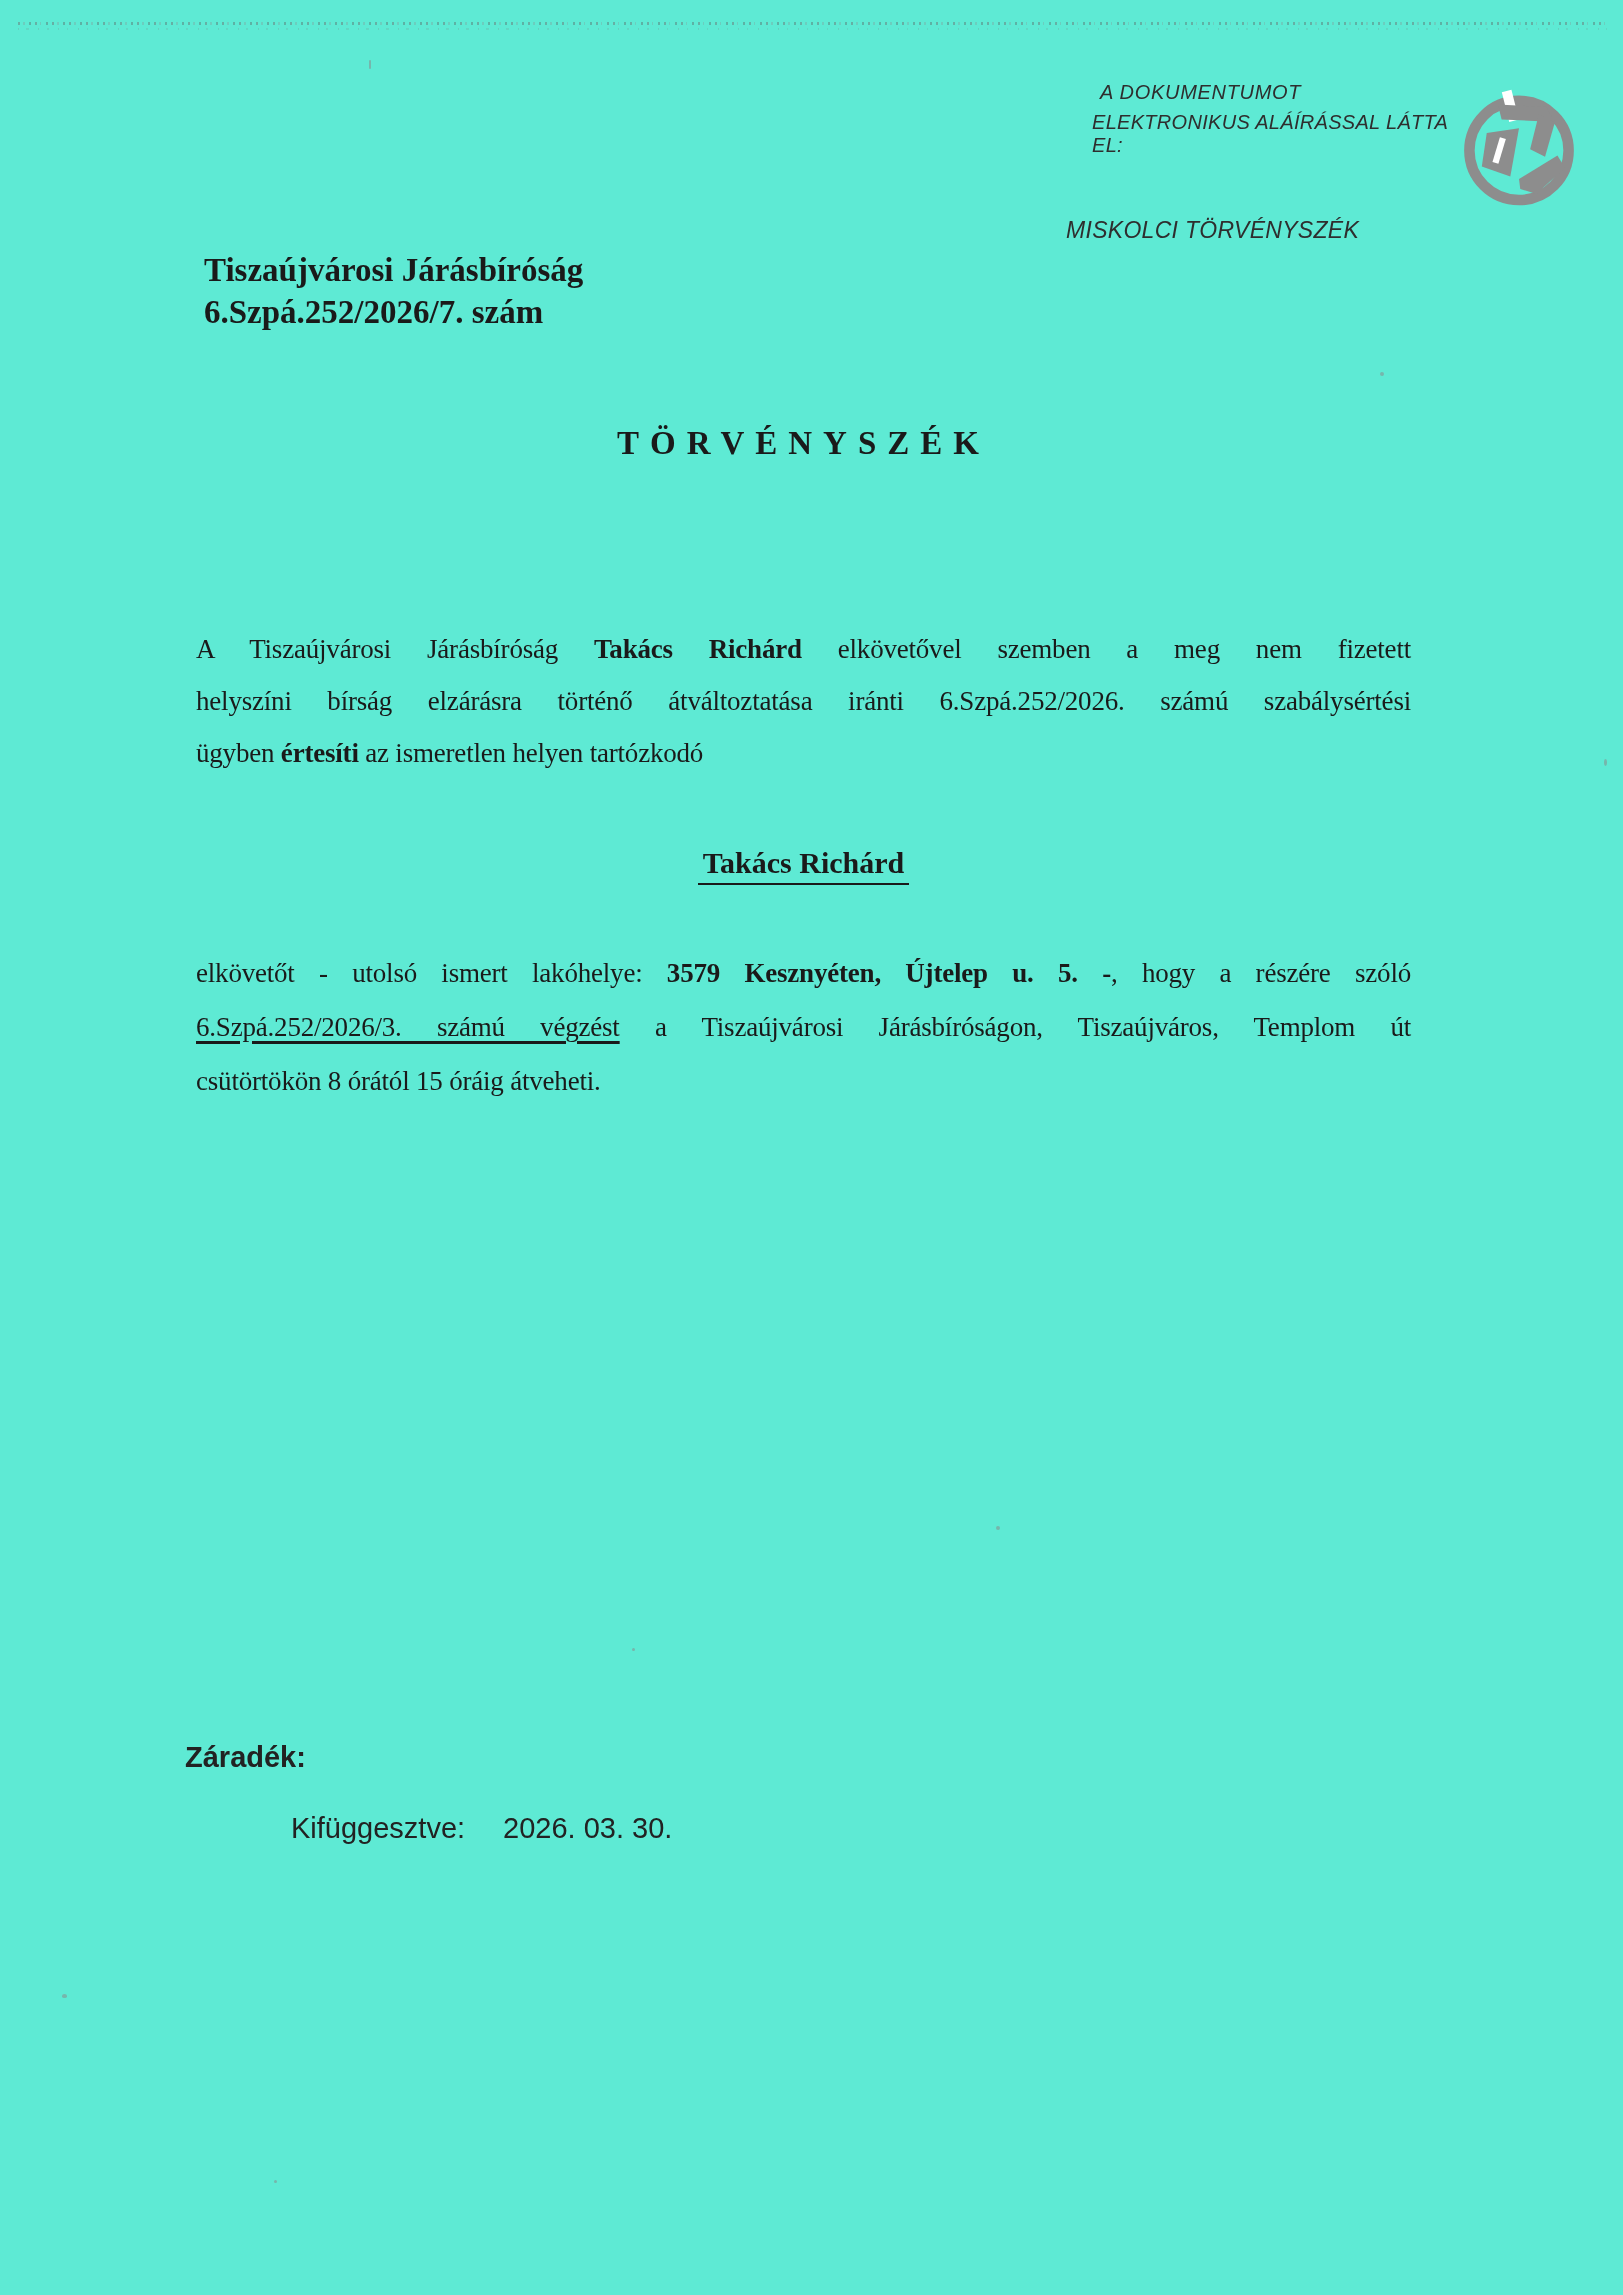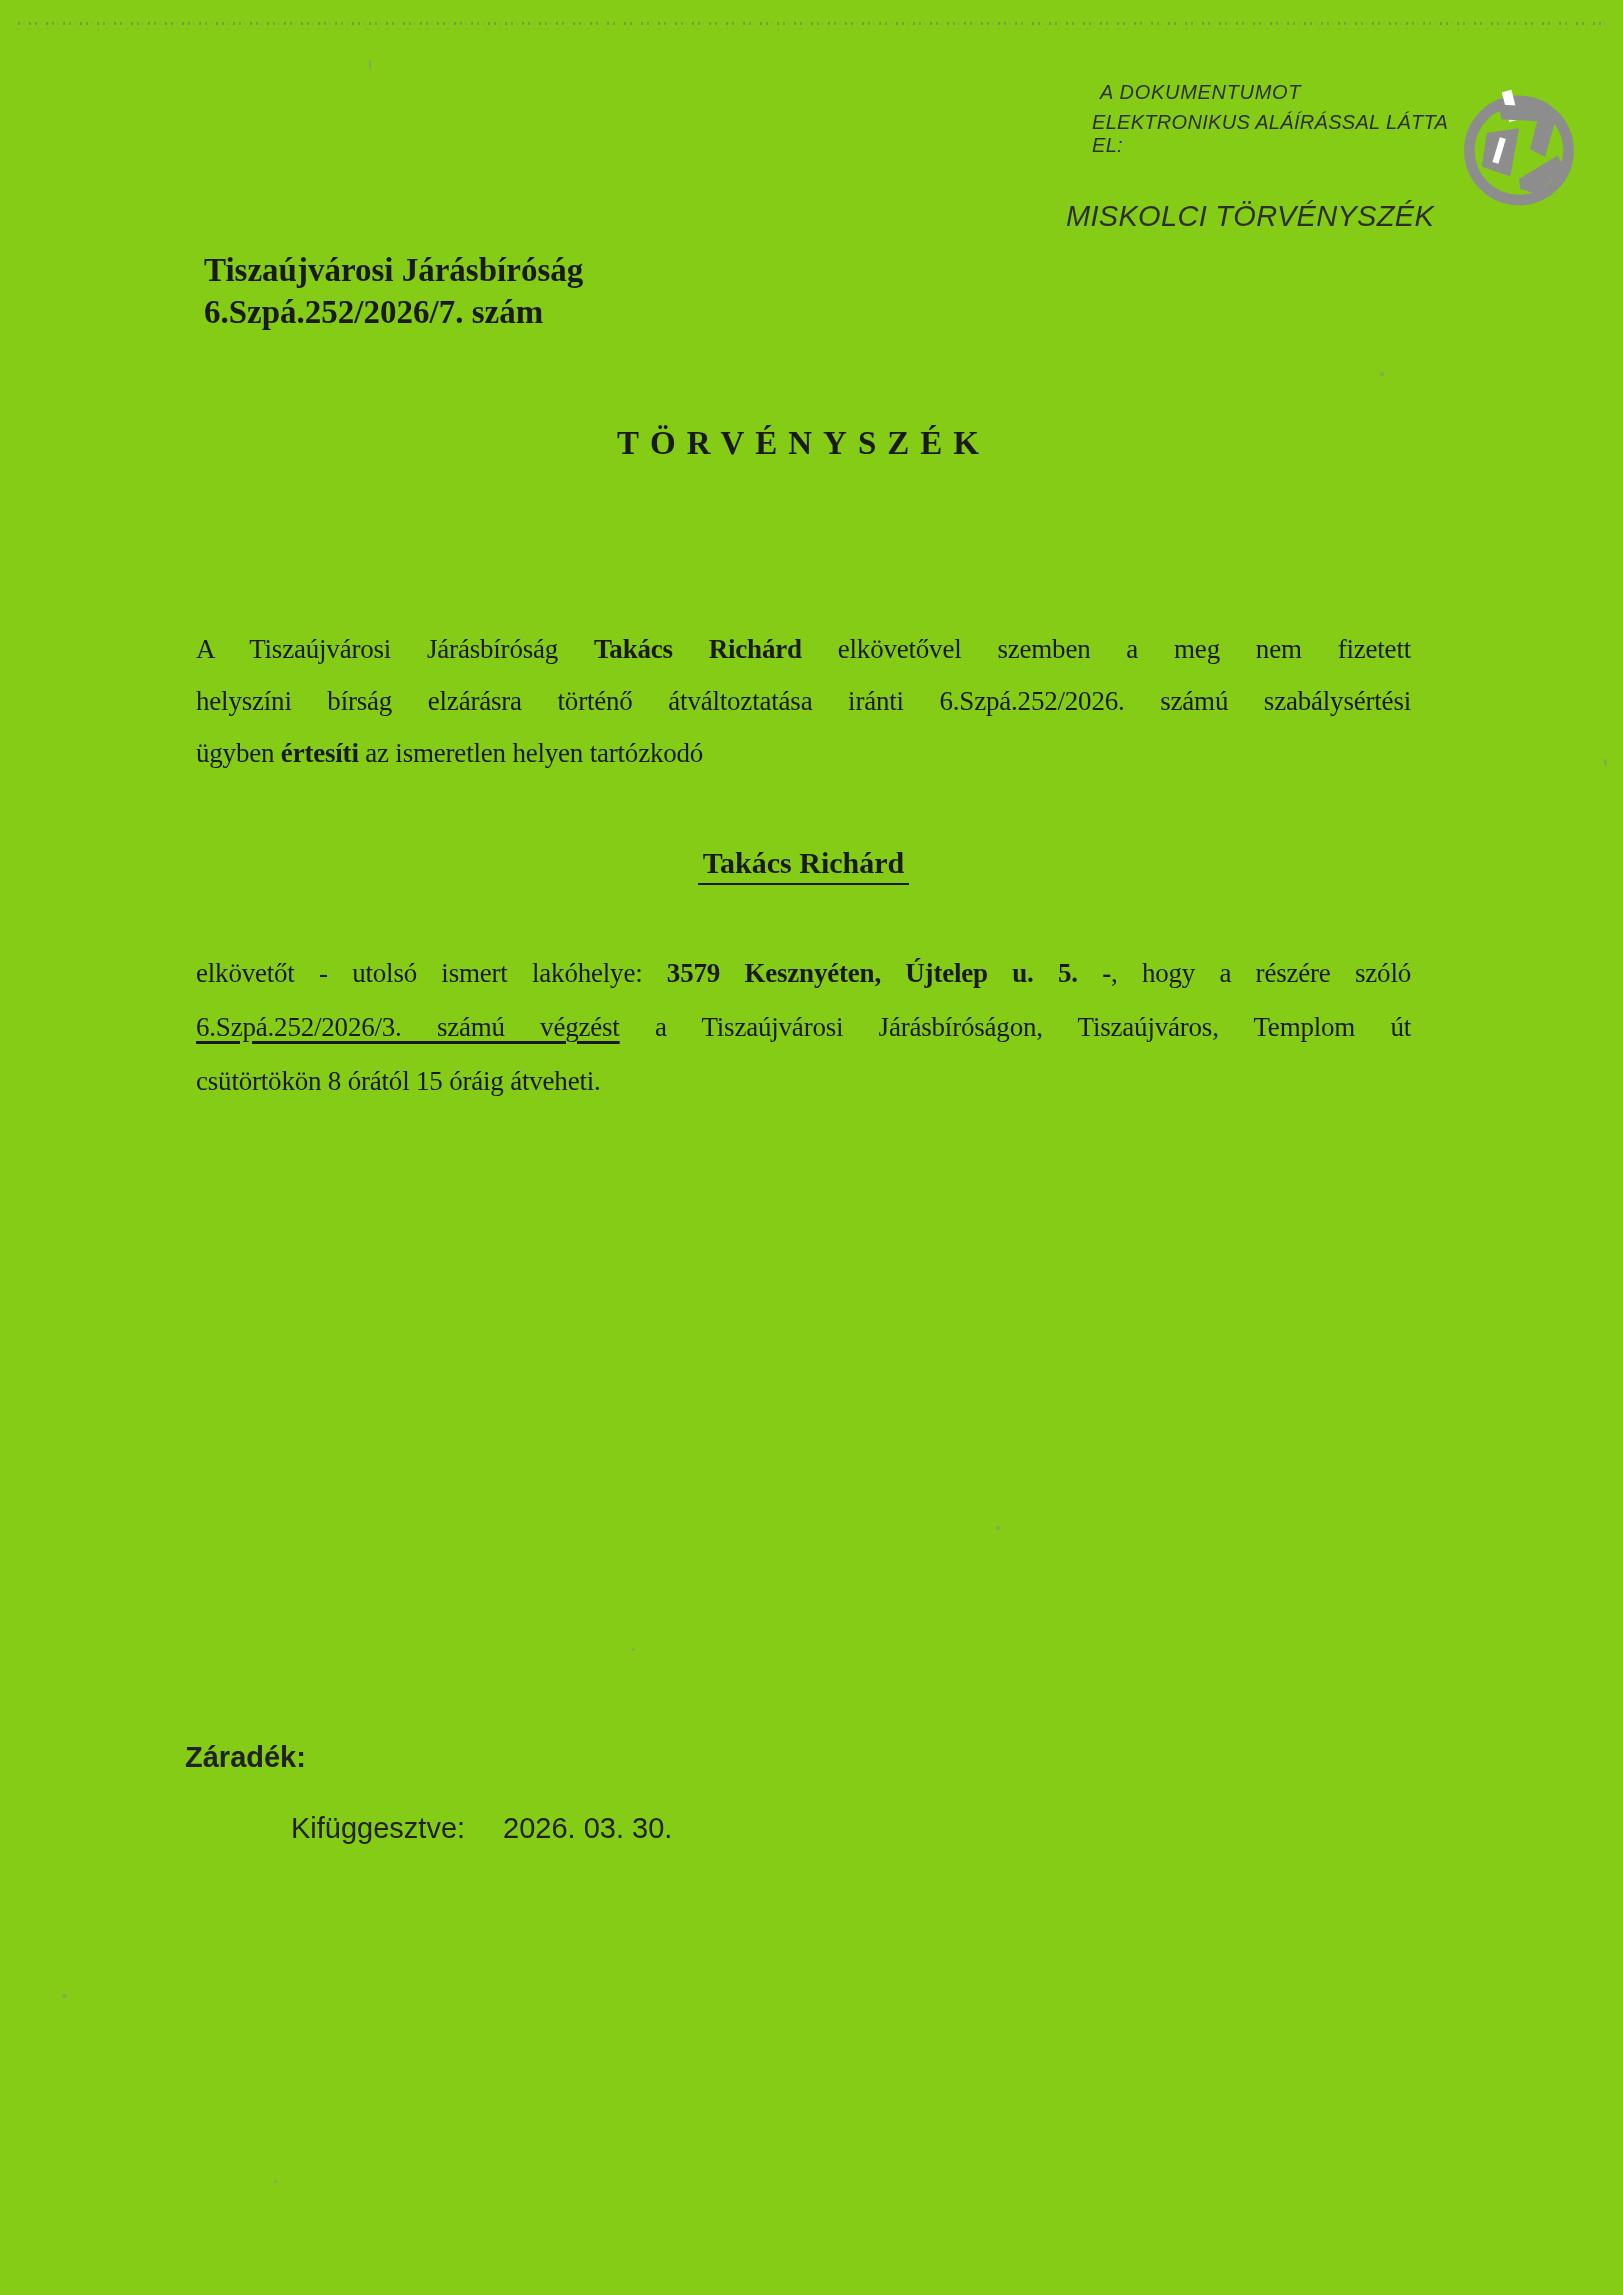--- a/index.html
+++ b/index.html
@@ -1,17 +1,17 @@
 <!DOCTYPE html>
 <html style="font-size:10.5px"><head>
 <meta charset="utf-8">
 <style>
   html,body{margin:0;padding:0;background:#ffffff;}
   .page{
-    position:relative;width:1623px;height:2295px;background:#84cc16;
+    position:relative;width:1623px;height:2295px;background:#5eead4;
     font-family:"Liberation Serif", serif;color:#1a1a1a;overflow:hidden;
   }
   
   .scan-line{
     position:absolute;top:21.6px;left:18.3px;width:1589px;height:3.3px;opacity:.55;
     background-image:repeating-linear-gradient(90deg,
       rgba(110,110,110,.85) 0 2px, transparent 2px 5.2px,
       rgba(140,140,140,.55) 5.2px 6.5px, transparent 6.5px 11px,
       rgba(90,90,90,.7) 11px 13px, transparent 13px 17px);
   }
@@ -19,21 +19,21 @@
     background-image:repeating-linear-gradient(90deg,
       rgba(120,120,120,.8) 0 1.3px, transparent 1.3px 8.5px,
       rgba(120,120,120,.6) 8.5px 10.5px, transparent 10.5px 20px);}
   .speck{position:absolute;background:#8a8a8a;border-radius:50%;opacity:.55;}
 
   
   .stamp{position:absolute;left:1066px;top:81px;width:393px;
     font-family:"Liberation Sans", sans-serif;font-style:italic;color:#2e2e2e;}
   .stamp .l1{padding-left:34px;font-size:20px;letter-spacing:0.7px;}
   .stamp .l2{padding-left:26px;font-size:20px;margin-top:6.5px;letter-spacing:0.3px;}
-  .stamp .l3{padding-left:0;font-size:29px;margin-top:43px;letter-spacing:0.3px;}
+  .stamp .l3{padding-left:0;font-size:23px;margin-top:60px;letter-spacing:0.3px;}
   .logo{position:absolute;left:1457px;top:84px;width:124px;height:128px;}
 
   .doc-header{position:absolute;left:204px;top:249px;
     font-weight:bold;font-size:33px;line-height:42px;}
 
   .col{position:absolute;left:196px;width:1215px;}
 
   .doc-title{top:425px;text-align:center;font-weight:bold;font-size:33px;
     letter-spacing:11px;margin:0;}
 

